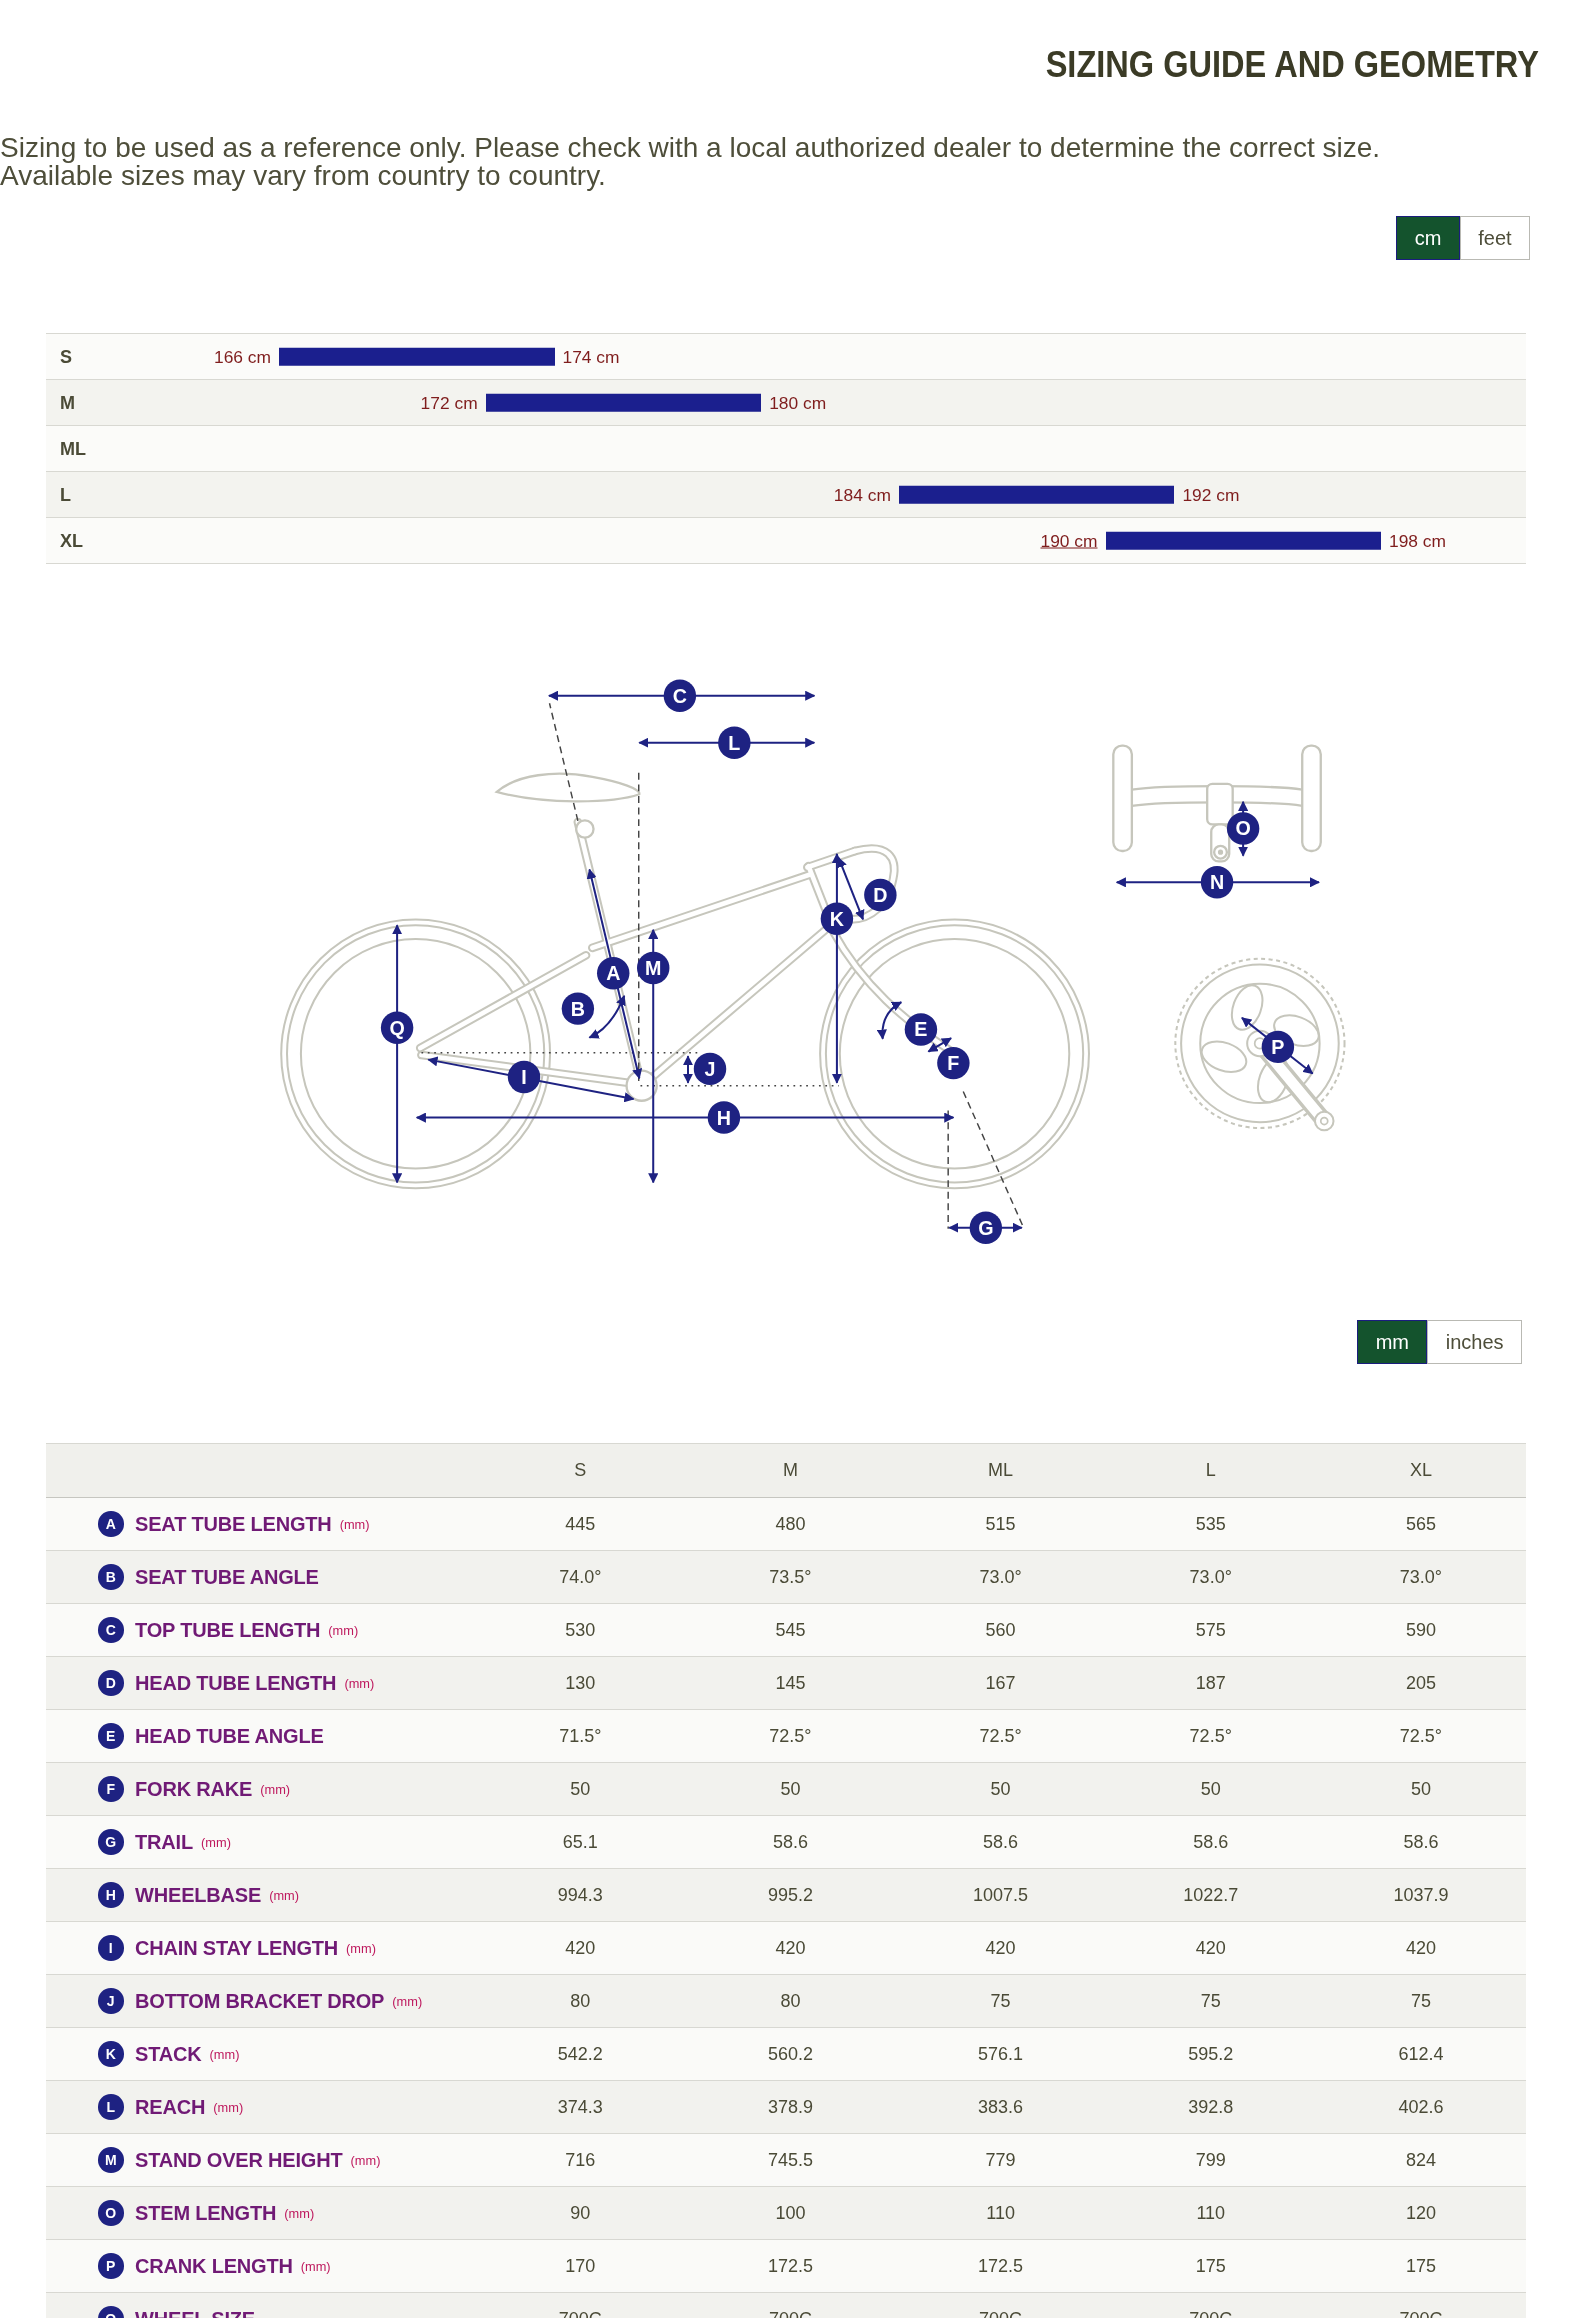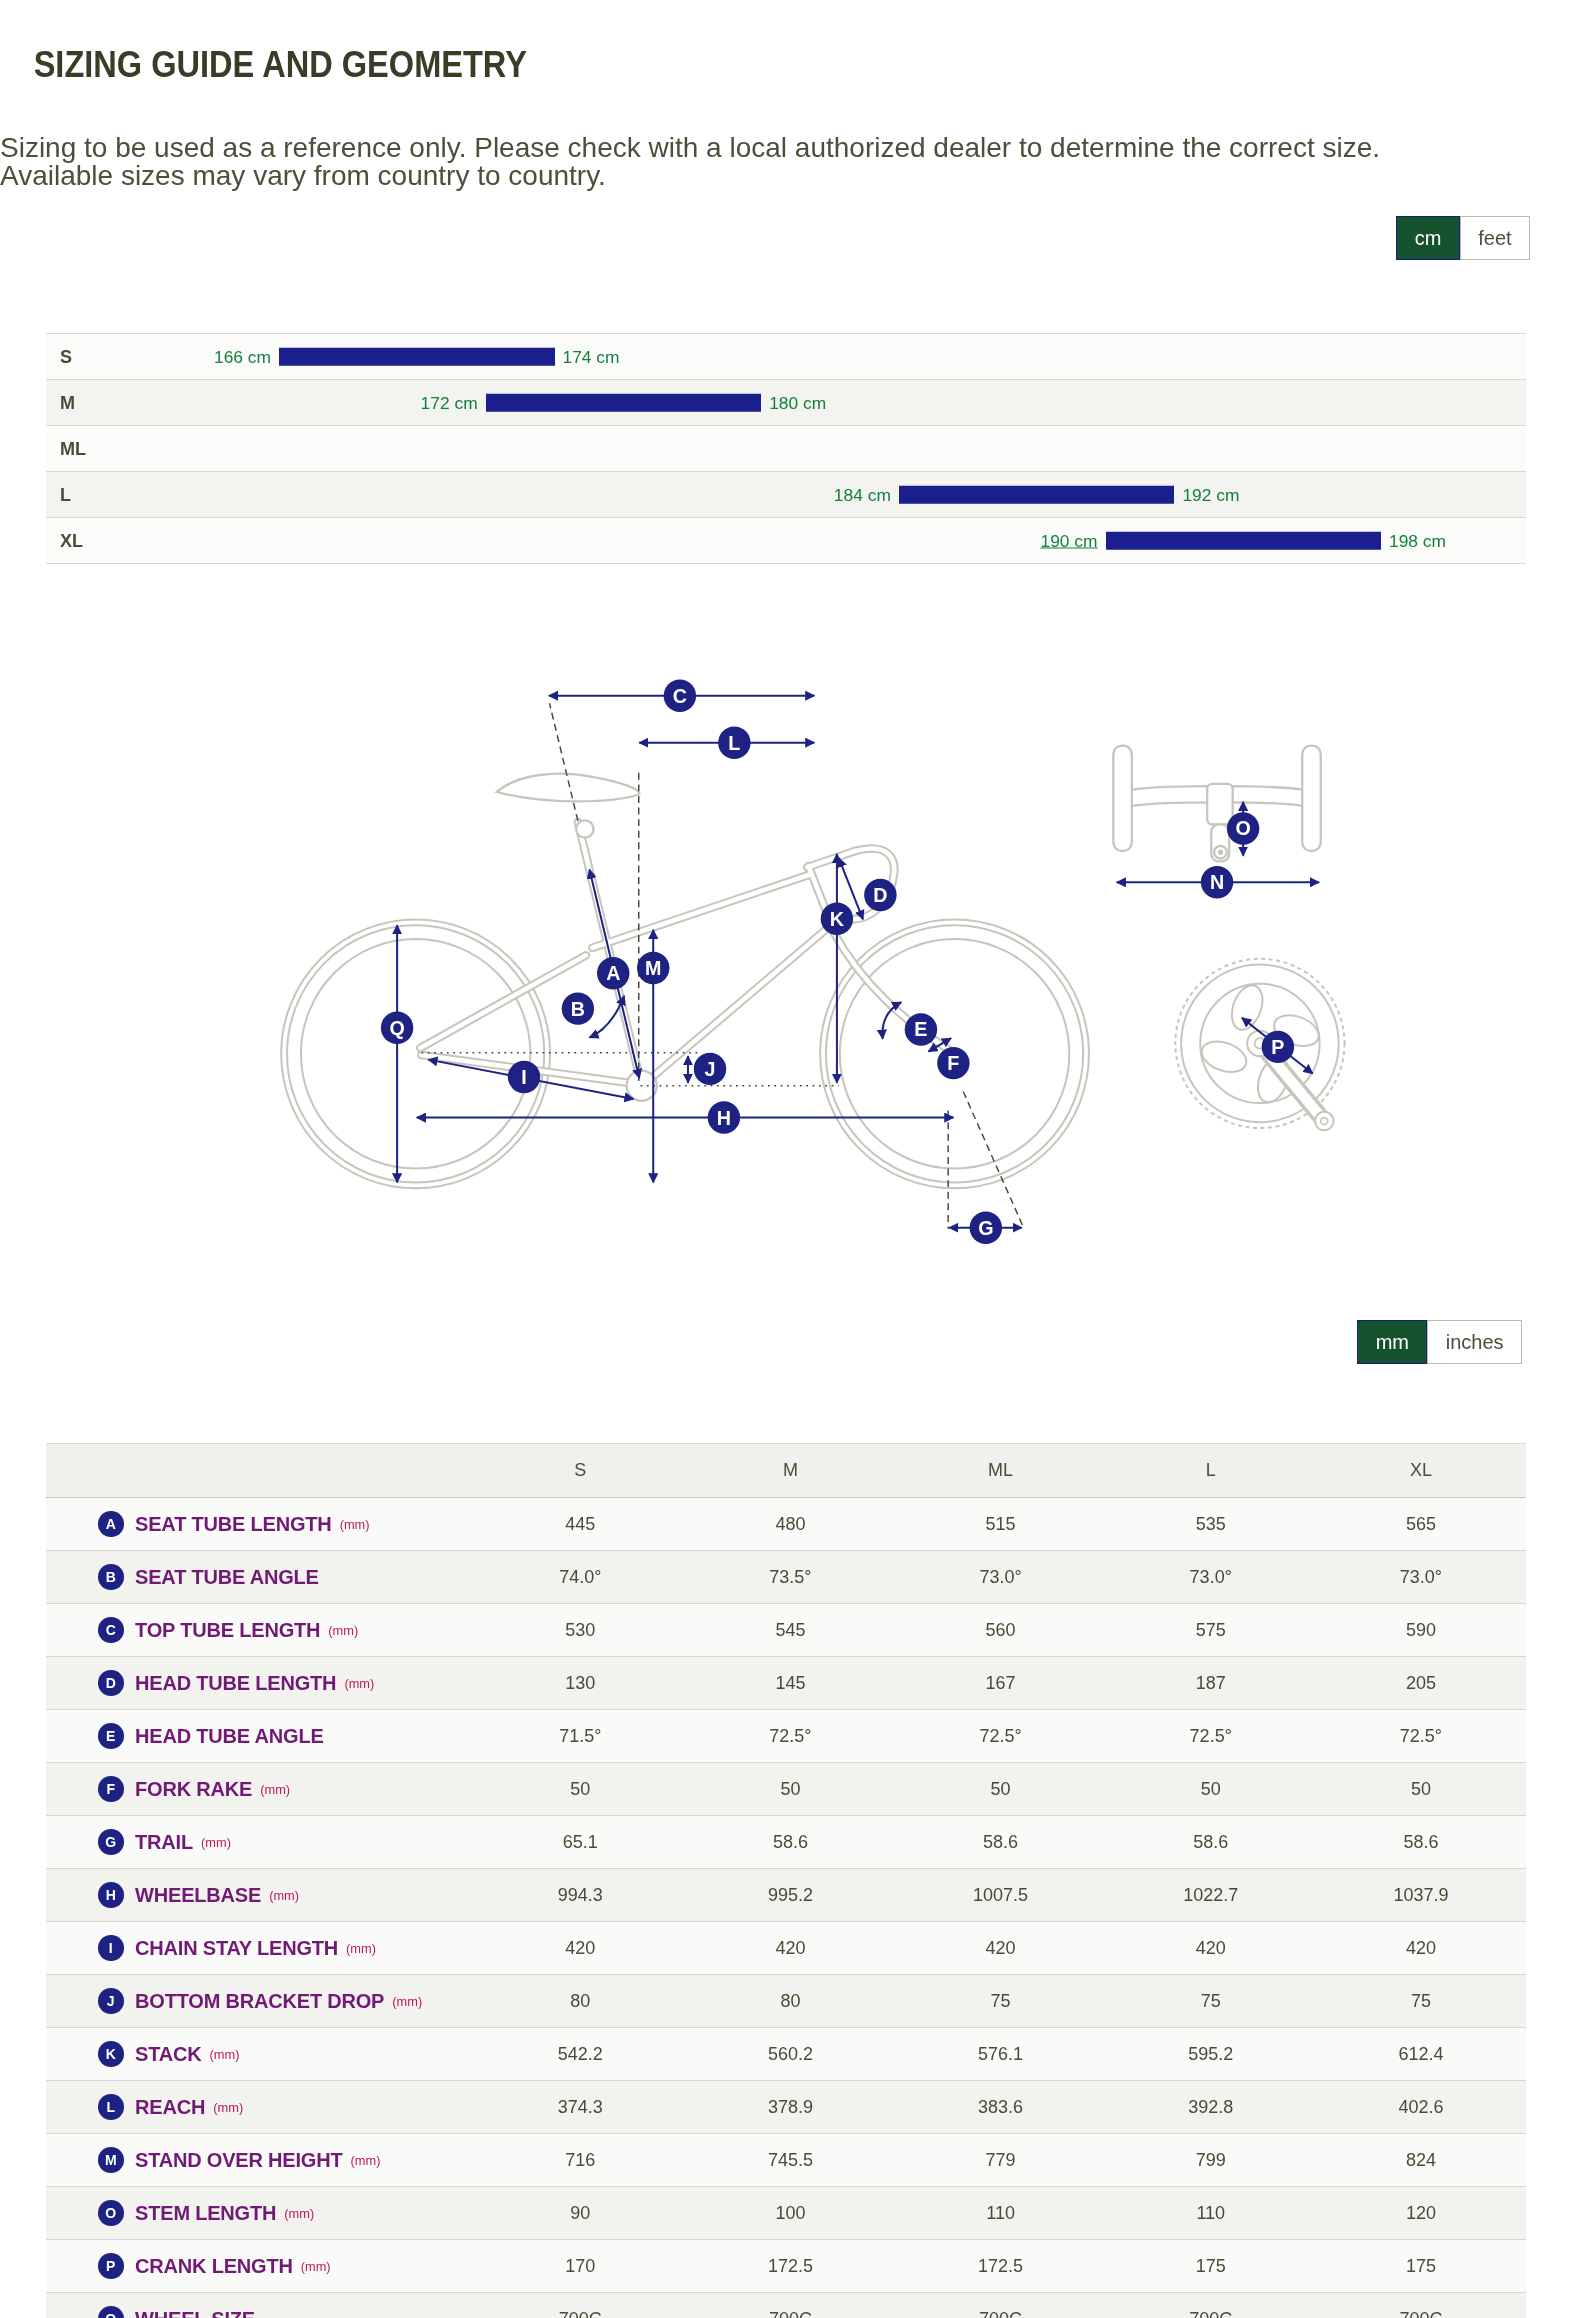--- a/index.html
+++ b/index.html
@@ -1,19 +1,19 @@
 <!DOCTYPE html>
 <html style="font-size:9.3px"><head>
 <meta charset="utf-8">
 <style>
   html,body{margin:0;padding:0;background:#ffffff;}
   body{width:1573px;height:2319px;font-family:"Liberation Sans",sans-serif;overflow:hidden;}
   .page{position:relative;width:1573px;height:2319px;background:#ffffff;}
 
-  .title{position:absolute;top:44px;left:0;width:100%;text-align:left;margin:0;
+  .title{position:absolute;top:44px;left:0;width:100%;text-align:right;margin:0;
          font-size:37px;font-weight:bold;color:#3b3b26;letter-spacing:0;}
   .title span{display:inline-block;transform:scaleX(.88);transform-origin:center;}
 
   .sub{position:absolute;left:0;width:100%;text-align:left;margin:0;
        font-size:28px;color:#4e4e3a;}
   .sub1{top:132px;} .sub2{top:160px;}
 
   .toggle{position:absolute;display:flex;}
   .height-toggle{top:216px;right:43px;}
   .measure-toggle{top:1320px;right:51px;}
@@ -23,21 +23,21 @@
 
   .size-chart{position:absolute;top:333px;left:46px;width:1480px;}
   .size-row{position:relative;height:45px;border-top:1.2px solid #d8d8d2;}
   .size-row:last-child{border-bottom:1.2px solid #d8d8d2;}
   .size-row.odd{background:#fbfbf9;} .size-row.even{background:#f3f3ef;}
   .size-name{position:absolute;left:14px;top:50%;transform:translateY(-50%);
              font-weight:bold;font-size:18px;color:#4b4b37;}
   .track{position:absolute;left:233px;width:1102px;top:0;height:100%;}
   .bar{position:absolute;top:50%;transform:translateY(-50%);height:18.5px;background:#1b1f8e;}
   .range-label{position:absolute;top:50%;transform:translateY(-50%);font-size:17.4px;
-               color:#15803d;white-space:nowrap;}
+               color:#7f1d1d;white-space:nowrap;}
 
   .diagram{position:absolute;top:654px;left:172px;width:1229px;height:649px;}
   .diagram svg{width:100%;height:100%;display:block;}
   .diagram text{font-family:"Liberation Sans",sans-serif;font-weight:bold;font-size:34px;fill:#ffffff;}
 
   .geo-table{position:absolute;top:1443px;left:46px;width:1480px;border-collapse:collapse;}
   .geo-table thead tr{background:#f0f0ec;border-top:1.2px solid #d8d8d2;border-bottom:1.2px solid #c6c6c0;}
   .geo-table th{height:51px;font-weight:normal;font-size:18px;color:#4b4b37;}
   .geo-table tbody tr{border-top:1.2px solid #d8d8d2;}
   .geo-table tbody tr:last-child{border-bottom:1.2px solid #d8d8d2;}

